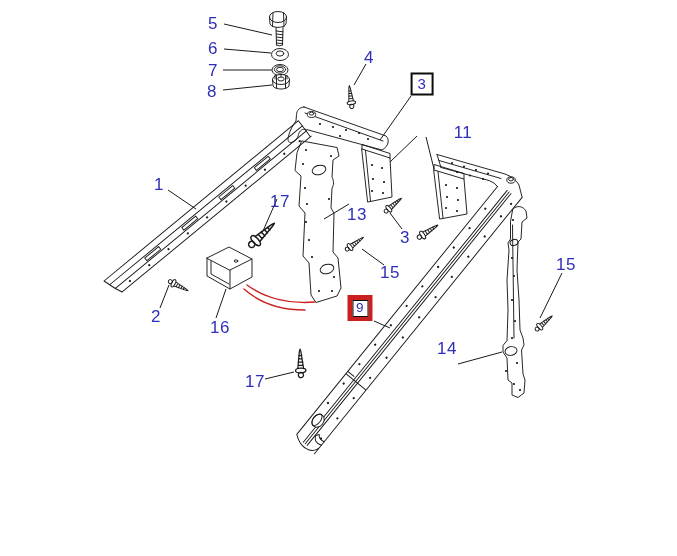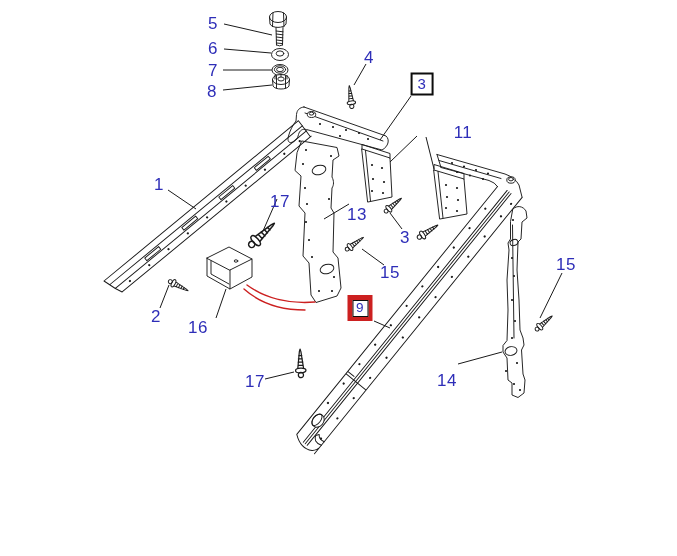--- a/index.html
+++ b/index.html
@@ -188,20 +188,20 @@
       <div class="callout plain" style="left: 369px; top: 57px;">4</div>
       <div class="callout boxed" style="left: 422px; top: 84px;">3</div>
       <div class="callout plain" style="left: 421px; top: 132px; margin-left: 42px;">11</div>
       <div class="callout plain" style="left: 159px; top: 184px;">1</div>
       <div class="callout plain" style="left: 280px; top: 201px;">17</div>
       <div class="callout plain" style="left: 357px; top: 196px; margin-top: 18px;">13</div>
       <div class="callout plain" style="left: 405px; top: 237px;">3</div>
       <div class="callout plain" style="left: 390px; top: 272px;">15</div>
       <div class="callout plain" style="left: 566px; top: 264px;">15</div>
       <div class="callout plain" style="left: 156px; top: 316px;">2</div>
-      <div class="callout plain" style="left: 198px; top: 327px;">16</div>
+      <div class="callout plain" style="left: 220px; top: 327px;">16</div>
       <div class="callout highlighted" style="left: 360px; top: 308px;">
         <span class="inner">9</span>
       </div>
       <div class="callout plain" style="left: 255px; top: 381px;">17</div>
-      <div class="callout plain" style="left: 447px; top: 380px;">14</div>
+      <div class="callout plain" style="left: 447px; top: 348px;">14</div>
     </div>
 </div>
 
 </body></html>

